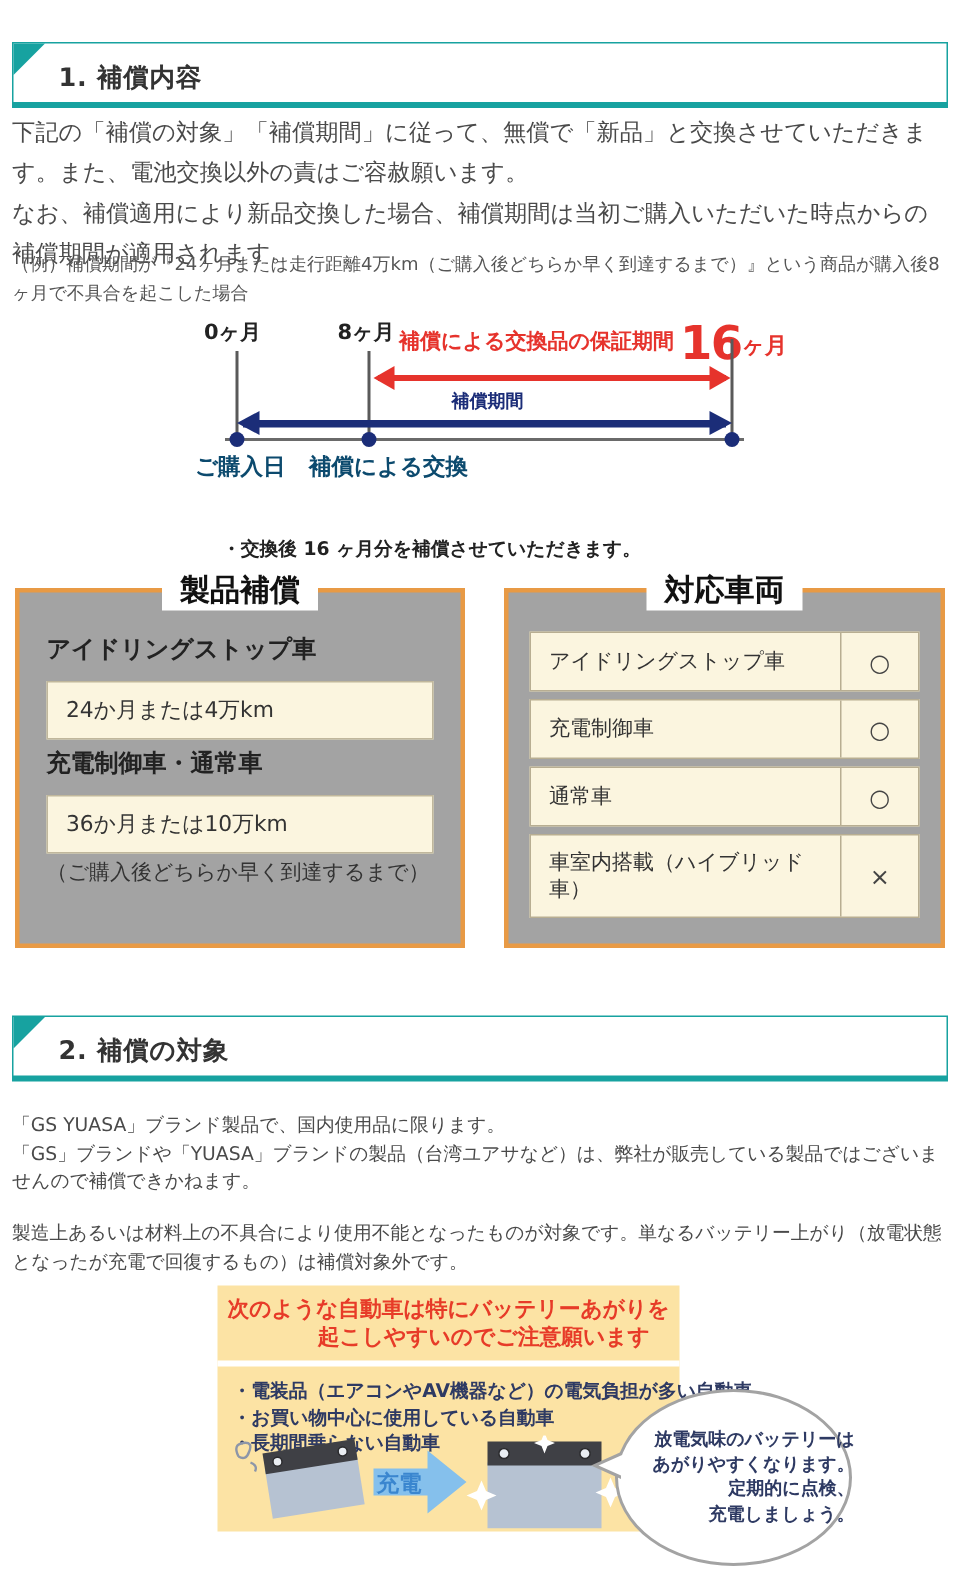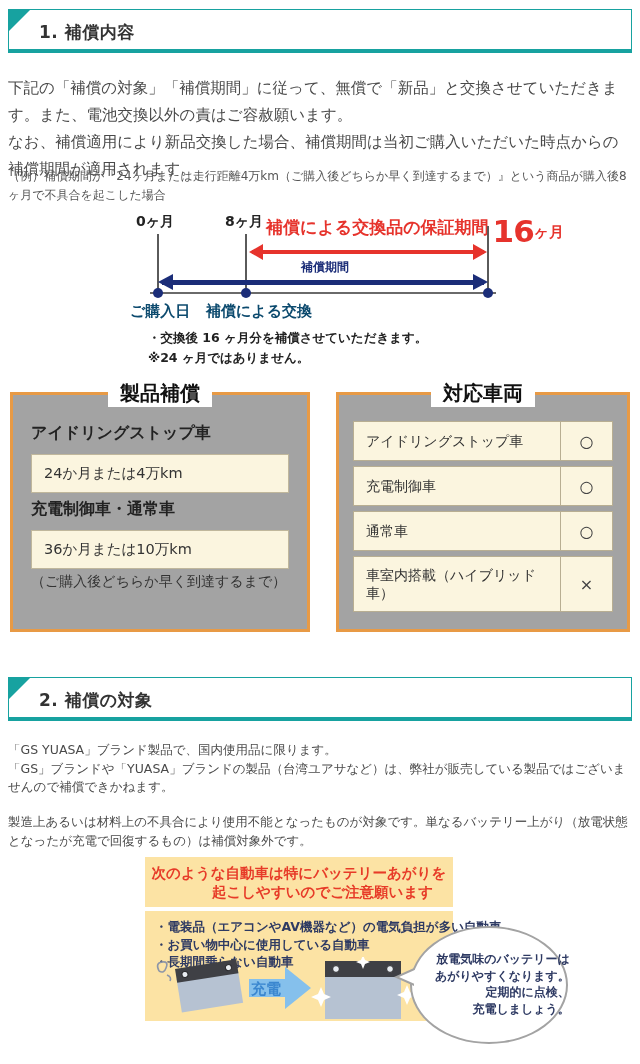--- a/index.html
+++ b/index.html
@@ -22,36 +22,36 @@
   .para { position:absolute; left:8px; width:626px; color:#4a4a4a; }
   .para-lg { font-size:15.5px; line-height:27px; }
   .para-sm { font-size:12.5px; line-height:18.5px; }
   .para-xs { font-size:12px; line-height:19px; color:#555; }
 
   
   .diagram { position:absolute; left:0; top:210px; width:640px; height:170px; }
   .diagram .tick-label { position:absolute; font-size:14px; font-weight:bold; color:#222; }
   .vline { position:absolute; width:2px; background:#5a5a5a; }
   .red-label { position:absolute; left:266px; top:6px; display:flex; align-items:flex-end; color:#e6332c; font-weight:bold; white-space:nowrap; }
-  .red-label .pre { font-size:17px; padding-bottom:5px; }
+  .red-label .pre { font-size:14px; padding-bottom:5px; }
   .red-label .num { font-size:31px; line-height:26px; letter-spacing:-1px; padding-left:4px; }
   .red-label .unit { font-size:15px; padding-bottom:2px; }
   .arrow { position:absolute; }
   .arrow-red { left:252px; top:40px; width:232px; height:4px; background:#e6332c; }
   .arrow-red::before { content:""; position:absolute; left:-3px; top:-6px; border-top:8px solid transparent; border-bottom:8px solid transparent; border-right:14px solid #e6332c; }
   .arrow-red::after { content:""; position:absolute; right:-3px; top:-6px; border-top:8px solid transparent; border-bottom:8px solid transparent; border-left:14px solid #e6332c; }
   .blue-label { position:absolute; left:250px; top:49px; width:150px; text-align:center; font-size:12px; font-weight:bold; color:#1b2d78; }
   .arrow-blue { left:162px; top:70px; width:322px; height:5px; background:#1b2d78; }
   .arrow-blue::before { content:""; position:absolute; left:-4px; top:-6px; border-top:8px solid transparent; border-bottom:8px solid transparent; border-right:15px solid #1b2d78; }
   .arrow-blue::after { content:""; position:absolute; right:-4px; top:-6px; border-top:8px solid transparent; border-bottom:8px solid transparent; border-left:15px solid #1b2d78; }
   .baseline { position:absolute; left:150px; top:82px; width:346px; height:2px; background:#6a6a6a; }
   .dot { position:absolute; top:78px; width:10px; height:10px; border-radius:50%; background:#1b2d78; }
   .base-label { position:absolute; top:92px; font-size:15px; font-weight:bold; color:#0c4a6e; white-space:nowrap; }
   .tl-notes { position:absolute; left:148px; top:118px; font-size:12.5px; font-weight:bold; color:#222; line-height:19.5px; }
-  .tl-notes span { display:block; }
+  .tl-notes span { display:block;margin-top:28px; }
 
   
   .obox { position:absolute; top:392px; height:240px; border:3px solid #e89a45; background:#a3a3a3; }
   .obox-legend {
     position:absolute; top:-15px; left:50%; transform:translateX(-50%);
     background:#fff; padding:0 12px; font-size:20px; font-weight:bold; color:#111; white-space:nowrap;
   }
   .obox-left { left:10px; width:300px; padding:22px 18px 0; }
   .obox-right { left:336px; width:294px; padding:26px 14px 0; }
   .w-head { font-size:16px; font-weight:bold; color:#222; margin:6px 0 10px; }
@@ -77,21 +77,21 @@
   .bubble::before { content:""; position:absolute; left:-18px; top:40px; border-top:9px solid transparent; border-bottom:9px solid transparent; border-right:20px solid #a3a3a3; }
   .bubble::after { content:""; position:absolute; left:-13px; top:41px; border-top:8px solid transparent; border-bottom:8px solid transparent; border-right:18px solid #fff; }
   .bubble-text { position:absolute; left:23px; top:23px; font-size:12px; font-weight:bold; color:#2e3a63; line-height:16.5px; white-space:nowrap; }
   .bubble-text span { display:block; }
 </style>
 </head>
 <body>
 
 <div class="page">
 
-  <div class="sec-header" style="top:9px;">
+  <div class="sec-header" style="top:28px;">
     <span>1. 補償内容</span>
   </div>
 
   <div class="para para-lg" style="top:75px;">
     <span>下記の「補償の対象」「補償期間」に従って、無償で「新品」と交換させていただきます。また、電池交換以外の責はご容赦願います。</span><span style="display:block;">なお、補償適用により新品交換した場合、補償期間は当初ご購入いただいた時点からの補償期間が適用されます。</span>
   </div>
 
   <div class="para para-xs" style="top:167px;">（例）補償期間が『24ヶ月または走行距離4万km（ご購入後どちらか早く到達するまで）』という商品が購入後8ヶ月で不具合を起こした場合</div>
 
   <div class="diagram">

